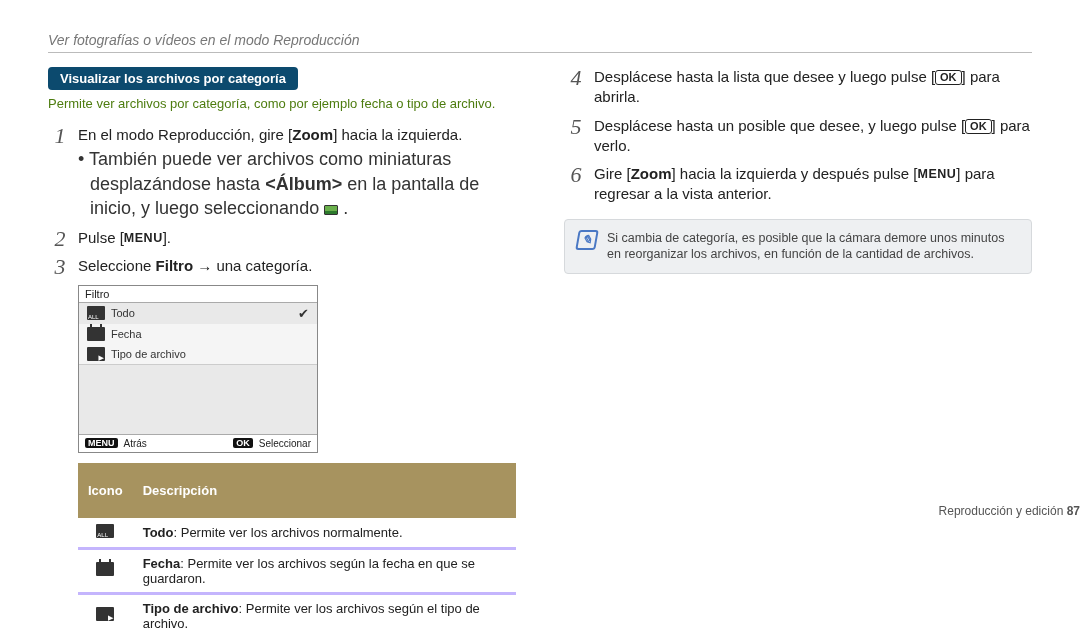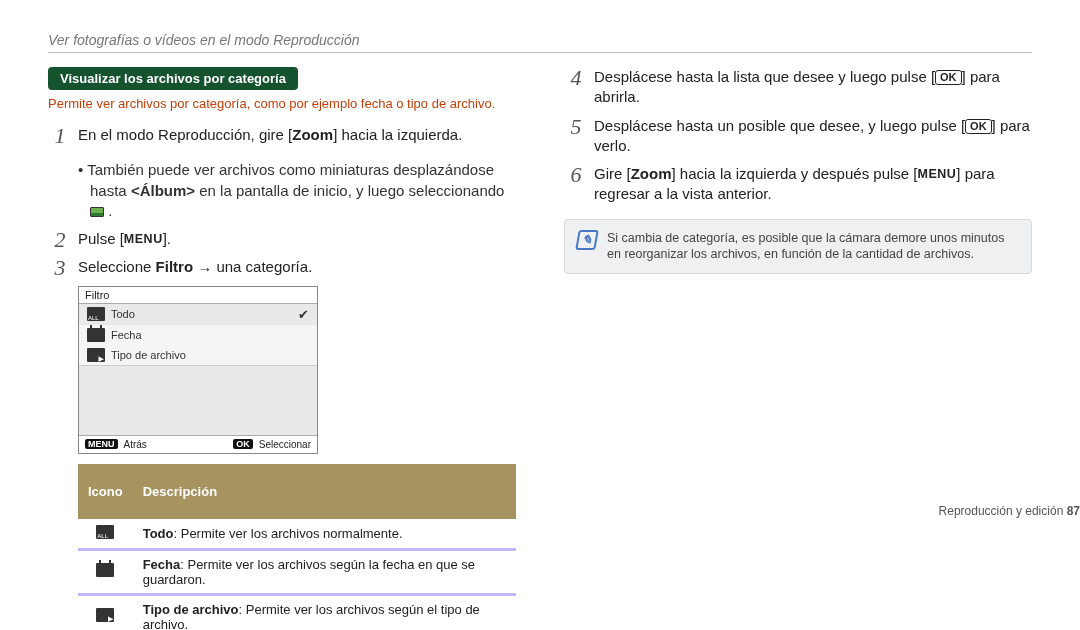--- a/index.html
+++ b/index.html
@@ -2,26 +2,26 @@
 <html><head>
 <meta charset="utf-8">
 <style>
   * { box-sizing: border-box; margin: 0; padding: 0; }
   html, body { width: 1080px; height: 630px; font-family: "Segoe UI", Arial, sans-serif; color: #222; background:#fff; }
   .page { width: 1080px; height: 532px; padding: 32px 48px 18px 48px; position: relative; }
   .breadcrumb { font-size: 14px; color: #777; margin-bottom: 4px; font-style: italic; }
   .rule { border: none; border-top: 1px solid #bbb; margin-bottom: 14px; }
   .cols { display: flex; gap: 48px; }
   .col { flex: 1 1 50%; }
-  .section-pill { display: inline-block; background: #14532d; color: #fff; font-size: 13px; font-weight: 600; padding: 4px 12px; border-radius: 4px; margin-bottom: 6px; }
-  .subtitle { font-size: 13px; color: #c2410c; margin-bottom: 14px; }
+  .section-pill { display: inline-block; background: #0c4a6e; color: #fff; font-size: 13px; font-weight: 600; padding: 4px 12px; border-radius: 4px; margin-bottom: 6px; }
+  .subtitle { font-size: 13px; color: #4d7c0f; margin-bottom: 14px; }
   ol.steps { list-style: none; counter-reset: step; }
   ol.steps > li { position: relative; padding-left: 30px; margin-bottom: 8px; font-size: 15px; line-height: 1.35; }
   ol.steps > li .num { position: absolute; left: 0; top: -4px; font-style: italic; font-size: 22px; color: #555; width: 24px; text-align: center; font-family: "Times New Roman", serif; }
-  ol.steps .sub { font-size: 15px; margin: 15px 0 6px 0; padding-left: 12px; color: #333; line-height: 1.35; }
+  ol.steps .sub { font-size: 18px; margin: 2px 0 6px 0; padding-left: 12px; color: #333; line-height: 1.35; }
   ol.steps .sub::before { content: "• "; margin-left: -12px; }
   .screenshot { width: 240px; border: 1px solid #888; margin: 4px 0 10px 30px; background: #fff; }
   .sc-title { font-size: 11px; padding: 2px 6px; border-bottom: 1px solid #aaa; background:#fff;}
   .sc-list { background: #f5f5f5; }
   .sc-row { display:flex; align-items:center; gap:6px; padding: 3px 8px; font-size: 11px; color:#333; }
   .sc-row.sel { background:#e9e9e9; }
   .sc-chk { margin-left:auto; font-size: 13px; }
   .sc-body { height: 70px; background: #e9e9e9; border-top:1px solid #ccc; }
   .sc-foot { display:flex; align-items:center; gap:6px; padding:3px 6px; font-size:10px; border-top:1px solid #aaa; }
   .sc-foot .k { background:#111; color:#fff; font-weight:700; padding:0 3px; border-radius:2px; font-size:9px; }

